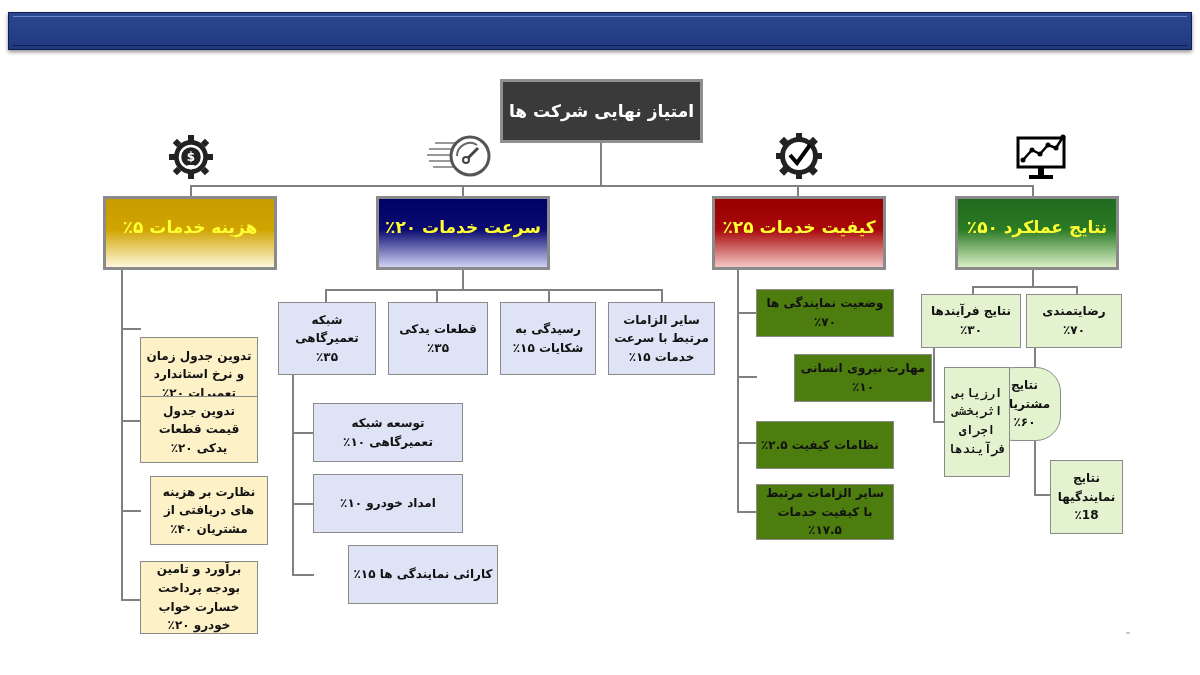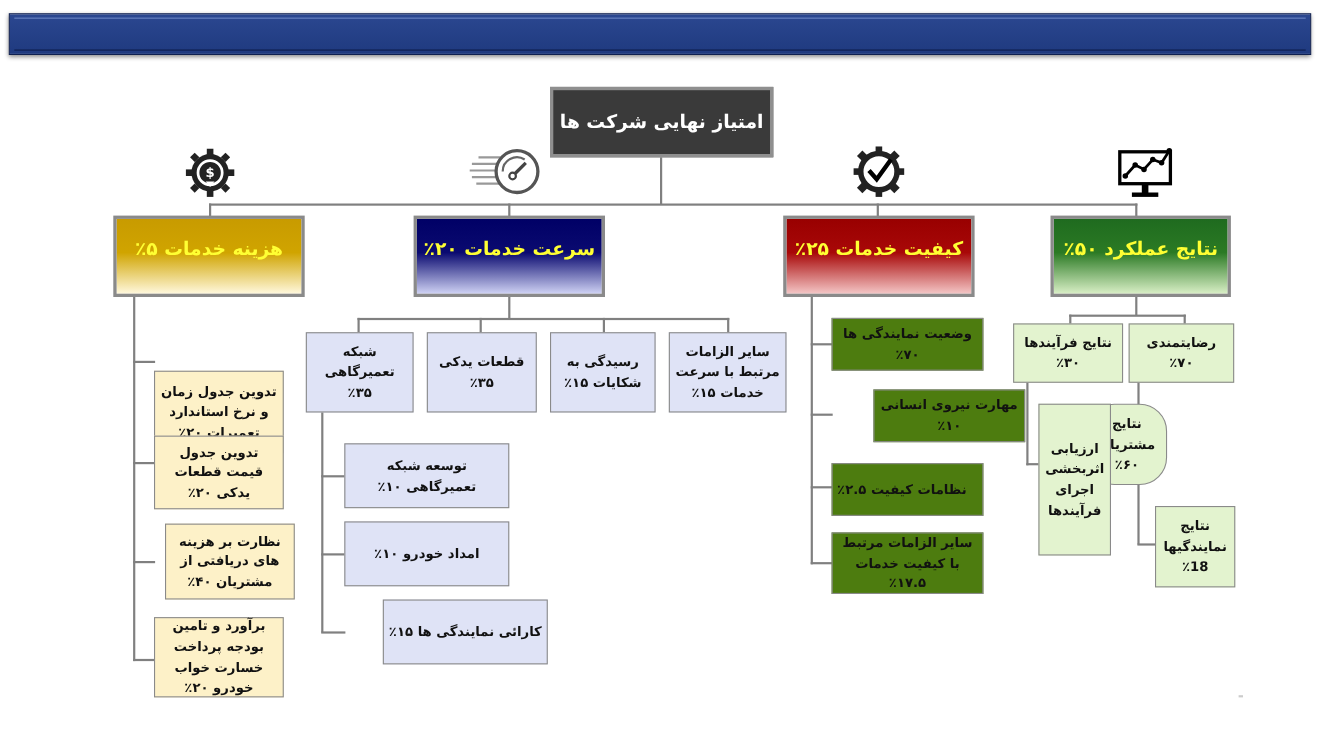--- a/index.html
+++ b/index.html
@@ -135,21 +135,21 @@
 <div class="line" style="left:1034px;top:494px;width:16px;height:2px;"></div>
 <div class="box green" style="left:988px;top:367px;width:73px;height:74px;border-radius:25px;">
   <span>نتایج مشتریان ۶۰٪</span>
 </div>
 <div class="box green" style="left:1050px;top:460px;width:73px;height:74px;">
   <span>نتایج نمایندگیها 18٪</span>
 </div>
 
 <div class="line" style="left:933px;top:348px;width:2px;height:75px;"></div>
 <div class="line" style="left:933px;top:421px;width:12px;height:2px;"></div>
-<div class="box green" style="left:944px;top:367px;width:66px;height:138px;">
+<div class="box green" style="left:944px;top:367px;width:66px;height:110px;font-family:Liberation Mono, monospace;">
   <span>ارزیابی اثربخشی اجرای فرآیندها</span>
 </div>
 
 <div class="line" style="left:737px;top:270px;width:2px;height:243px;"></div>
 <div class="line" style="left:737px;top:312px;width:20px;height:2px;"></div>
 <div class="line" style="left:737px;top:376px;width:20px;height:2px;"></div>
 <div class="line" style="left:737px;top:442px;width:20px;height:2px;"></div>
 <div class="line" style="left:737px;top:511px;width:20px;height:2px;"></div>
 <div class="box pink" style="left:756px;top:289px;width:138px;height:48px;">
   <span>وضعیت نمایندگی ها ۷۰٪</span>

